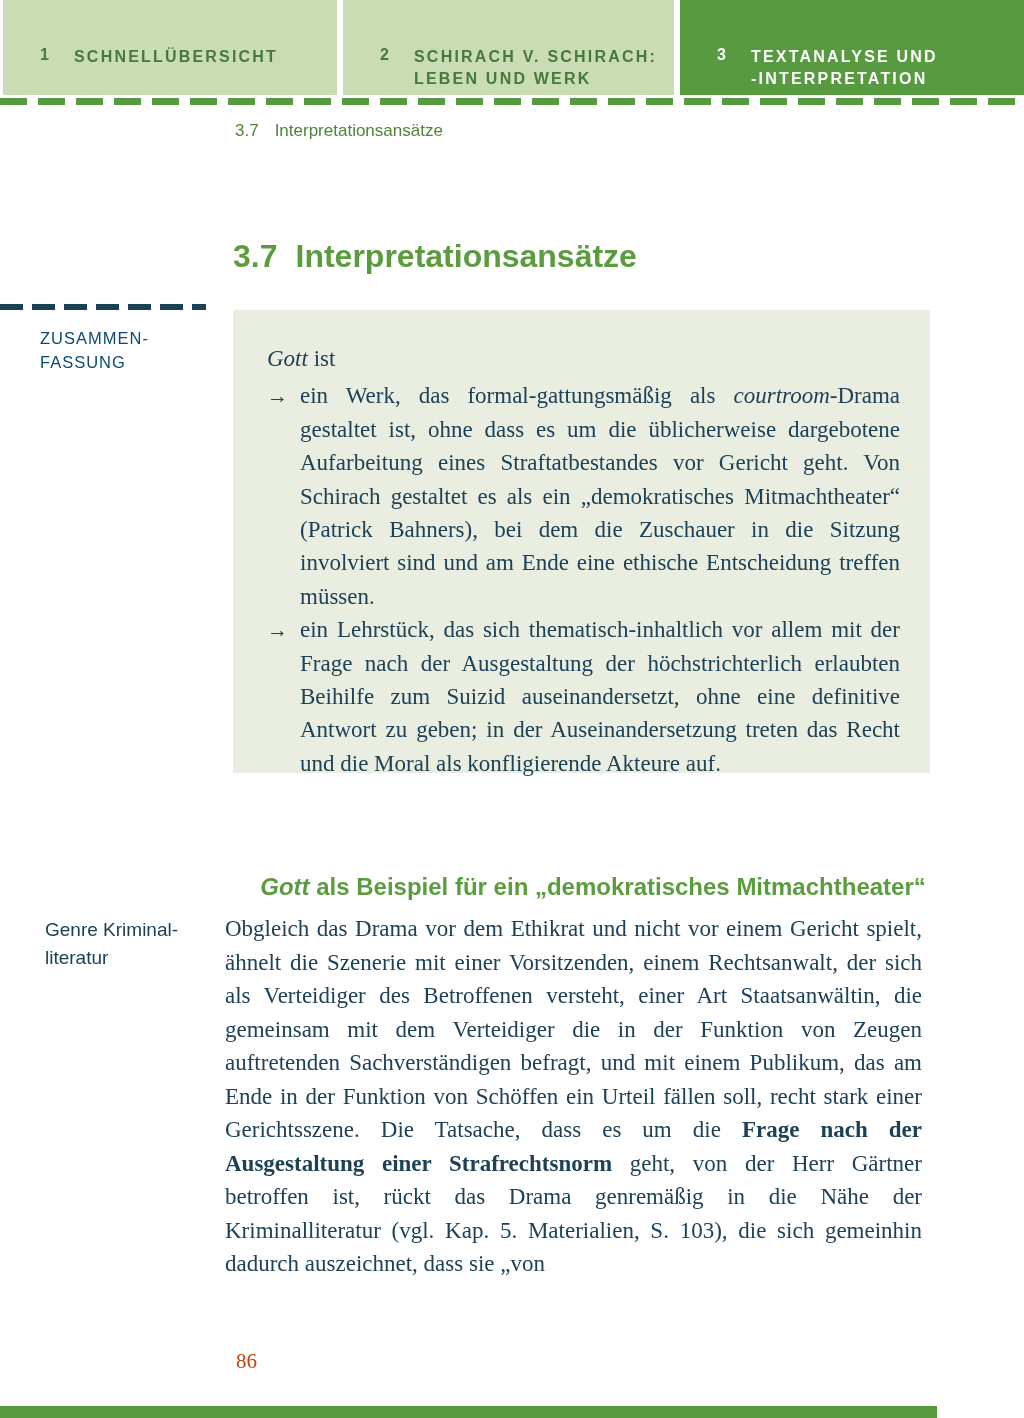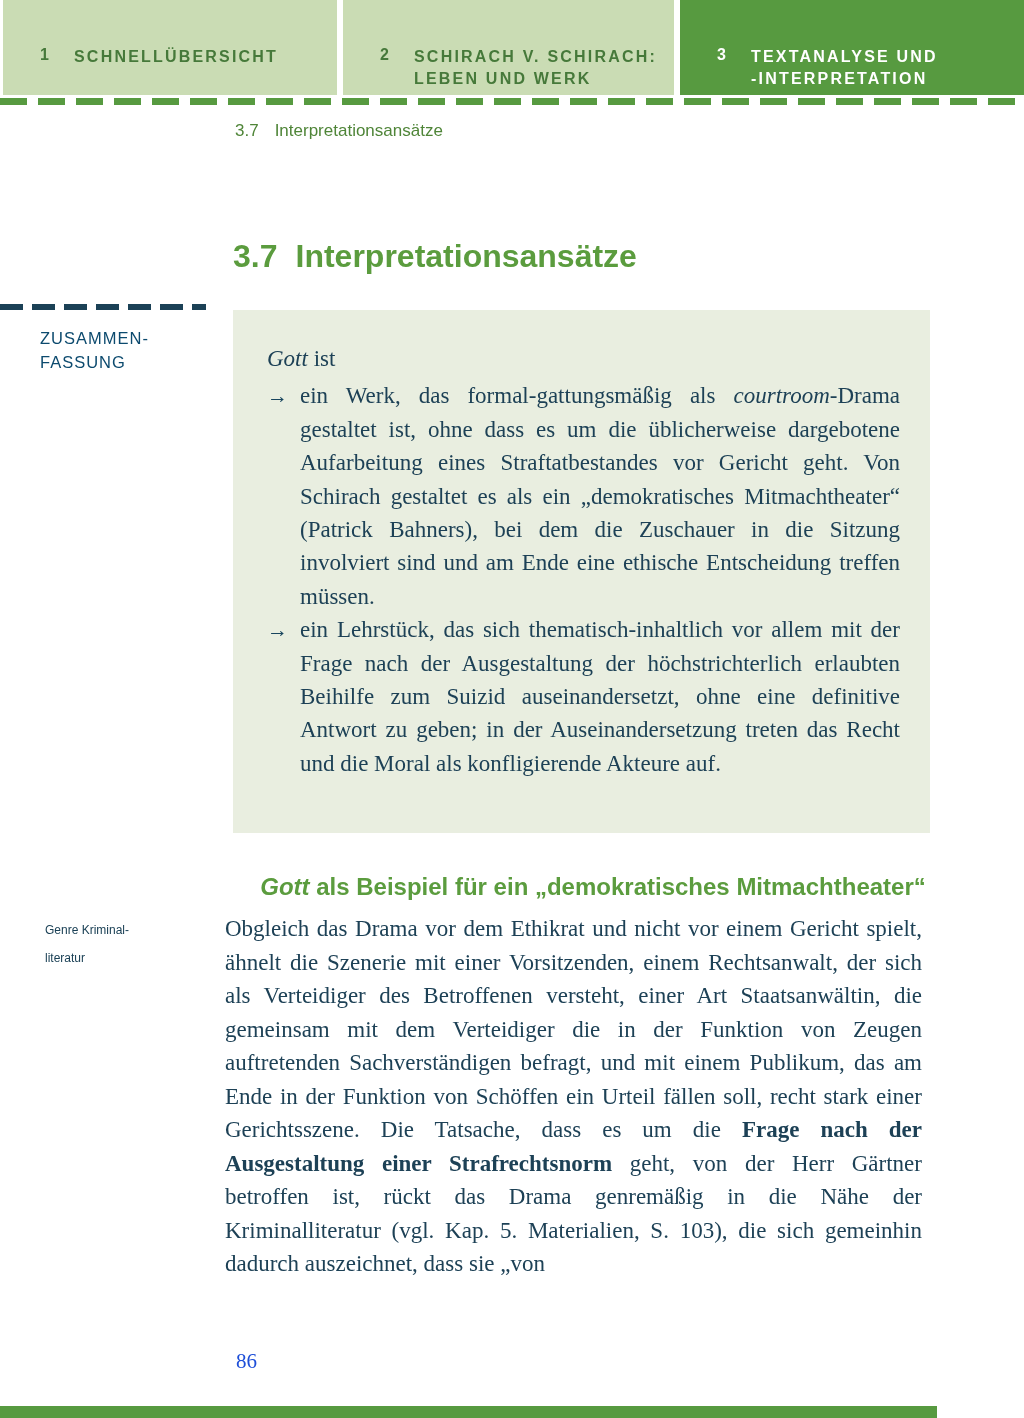--- a/index.html
+++ b/index.html
@@ -71,30 +71,30 @@
     left: 40px; top: 326px;
     font-size: 16.5px;
     font-weight: normal;
     letter-spacing: 1px;
     line-height: 24px;
     color: #0c4a6e;
   }
   .genre-label {
     position: absolute;
     left: 45px; top: 916px;
-    font-size: 12px;
+    font-size: 19px;
     line-height: 28px;
     color: #1b4156;
   }
 
   
   .summary-box {
     position: absolute;
     left: 233px; top: 310px;
-    width: 697px; height: 523px;
+    width: 697px; height: 463px;
     background: #e9eee0;
     padding: 32px 30px 0 34px;
     font-family: "Liberation Serif", serif;
     font-size: 23px;
     line-height: 33.4px;
     color: #1d4156;
   }
   .summary-box .intro { margin-bottom: 4px; }
   .bullet { display: flex; }
   .bullet .arrow {
@@ -130,21 +130,21 @@
     color: #1d4156;
   }
   .body-paragraph b { color: #1d4156; }
 
   
   .page-number {
     position: absolute;
     left: 236px; top: 1349px;
     font-family: "Liberation Serif", serif;
     font-size: 21px;
-    color: #1d4ed8;
+    color: #c2410c;
   }
   .running-title {
     position: absolute;
     left: 233px; top: 1352px;
     width: 697px;
     text-align: right;
     font-size: 15.5px;
     font-weight: 600;
     letter-spacing: 3.2px;
     color: #7e93a9;

